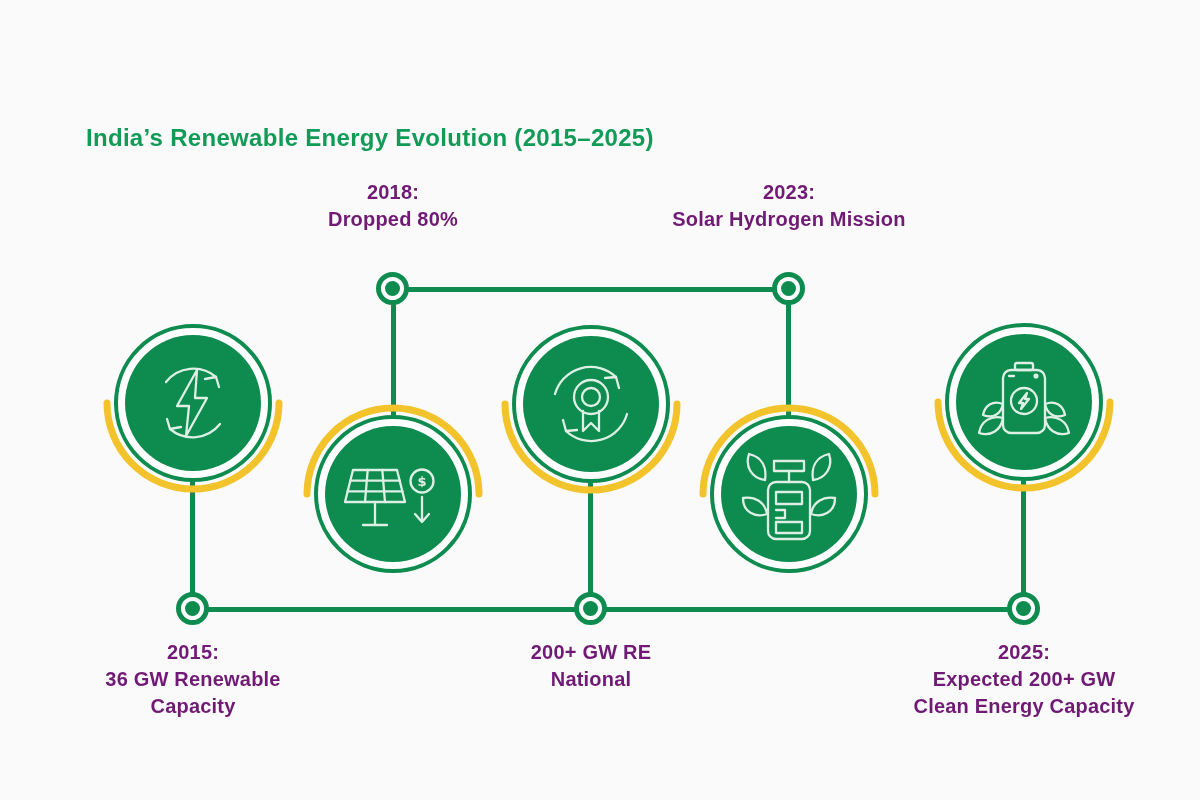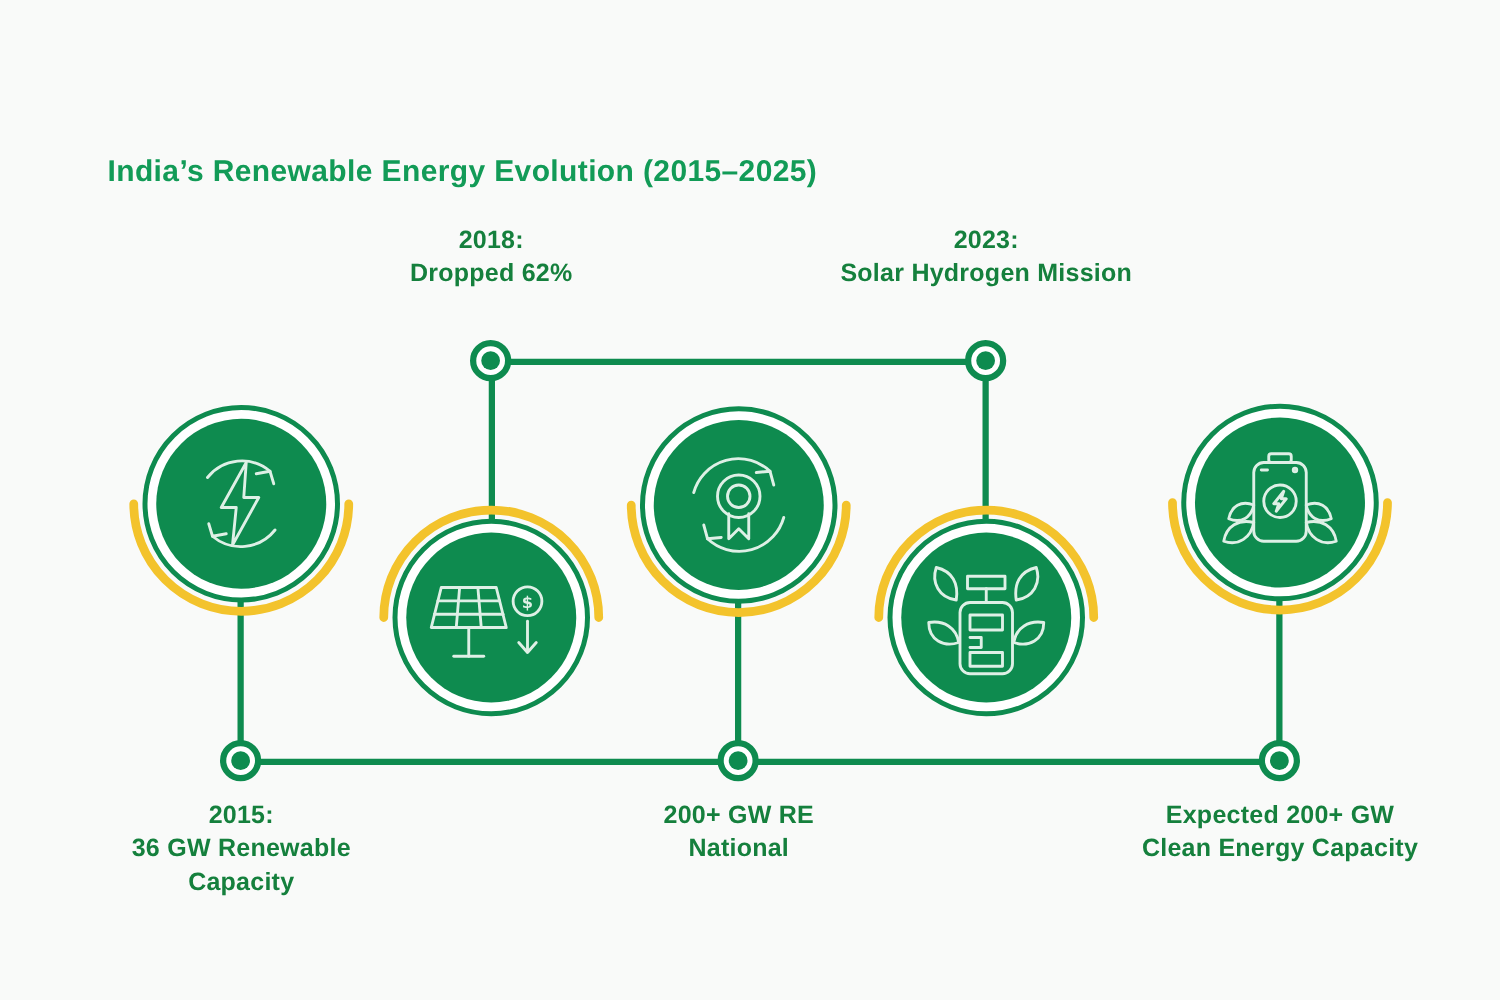--- a/index.html
+++ b/index.html
@@ -36,21 +36,21 @@
   .n2020{left:548px;top:592px;}
   .n2025{left:981px;top:592px;}
   .circle-svg{position:absolute;width:190px;height:190px;z-index:3;}
   .c2015{left:72px;top:308px;}
   .c2018{left:272px;top:399px;}
   .c2020{left:470px;top:309px;}
   .c2023{left:668px;top:399px;}
   .c2025{left:903px;top:307px;}
   .ms-label{
     position:absolute;width:340px;text-align:center;z-index:5;
-    font-size:20px;font-weight:bold;color:#15803d;line-height:27px;letter-spacing:.2px;
+    font-size:20px;font-weight:bold;color:#701a75;line-height:27px;letter-spacing:.2px;
   }
   .l2018{left:197px;top:179px;}
   .l2023{left:593px;top:179px;}
   .l2015{left:-3px;top:639px;}
   .l2020{left:395px;top:639px;}
   .l2025{left:828px;top:639px;}
   .icon-stroke{stroke:#DEF0E6;stroke-width:2.3;fill:none;stroke-linecap:round;stroke-linejoin:round;}
 </style>
 </head>
 <body>
@@ -166,28 +166,29 @@
     </g>
   </svg>
 
   <div class="ms-label l2015">
     <div>2015:</div>
     <div>36 GW Renewable</div>
     <div>Capacity</div>
   </div>
   <div class="ms-label l2018">
     <div>2018:</div>
-    <div>Dropped 62%</div>
+    <div>Dropped 80%</div>
   </div>
   <div class="ms-label l2020">
     <div>200+ GW RE</div>
     <div>National</div>
   </div>
   <div class="ms-label l2023">
     <div>2023:</div>
     <div>Solar Hydrogen Mission</div>
   </div>
   <div class="ms-label l2025">
+    <div>2025:</div>
     <div>Expected 200+ GW</div>
     <div>Clean Energy Capacity</div>
   </div>
 
 </div>
 
 </body></html>

